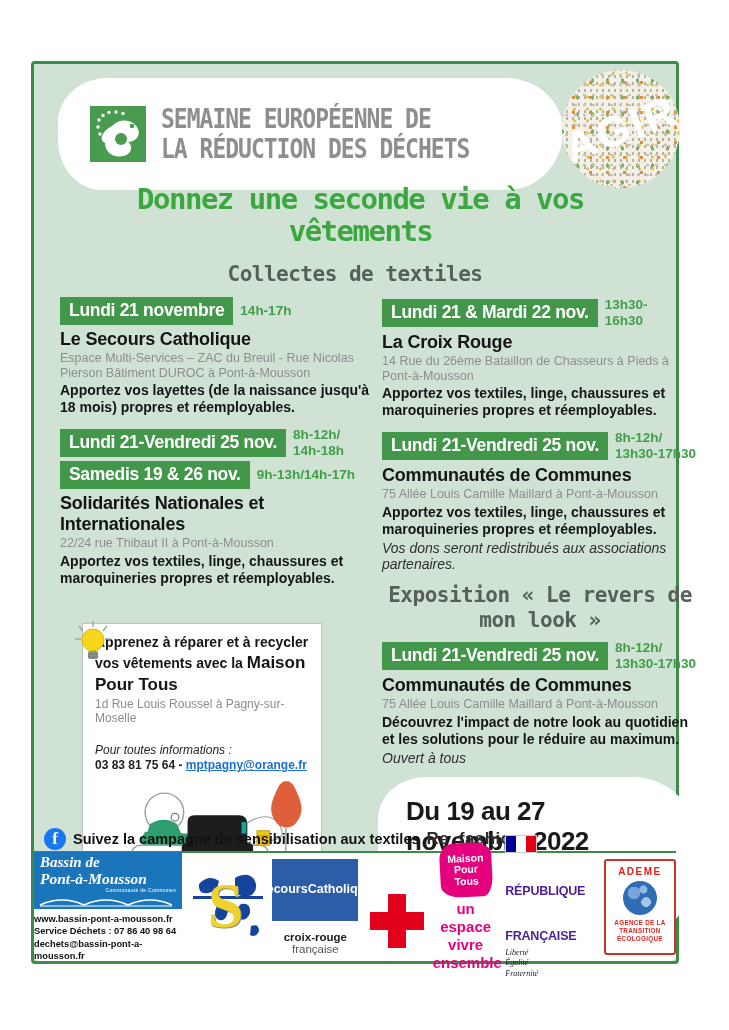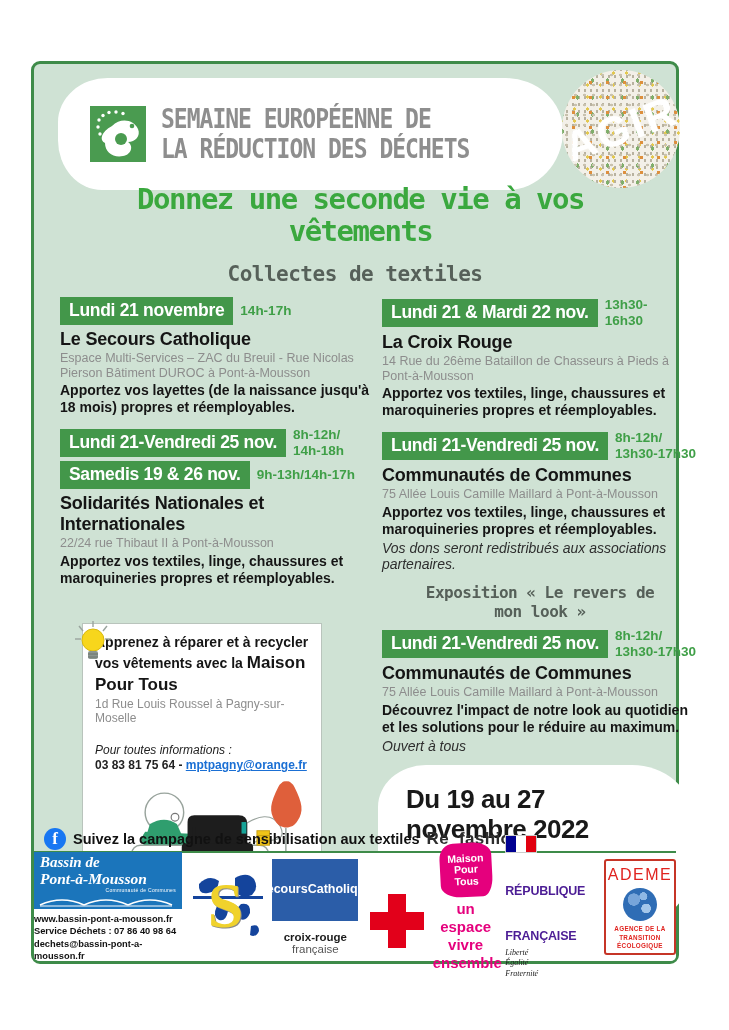--- a/index.html
+++ b/index.html
@@ -1,19 +1,19 @@
 <!DOCTYPE html>
 <html><head>
 <meta charset="utf-8">
 <style>
   * { margin:0; padding:0; box-sizing:border-box; }
   body { width:729px; height:1030px; background:#ffffff; position:relative; overflow:hidden;
          font-family:"Liberation Sans", sans-serif; }
   .card { position:absolute; left:31px; top:61px; width:648px; height:903px;
-          background:#cfe2d4; border:3px solid #3e8b49; border-radius:9px; }
+          background:#cfe2d4; border:3px solid #3e8b49; border-radius:4px; }
 
   
   .header-blob { position:absolute; left:24px; top:14px; width:505px; height:112px; background:#fff;
                  border-radius:52px 60px 58px 46px / 46px 55px 62px 52px;
                  display:flex; align-items:center; padding-left:32px; gap:15px; }
   .serd-logo { width:56px; height:56px; flex:0 0 auto; }
   .serd-title { font-family:"DejaVu Sans Mono", monospace; font-weight:bold; font-size:23px;
                 color:#8e8e8e; line-height:1.13; letter-spacing:-1px; transform:scaleY(1.15); }
   .agir-badge { position:absolute; left:528px; top:6px; width:118px; height:118px; border-radius:50%;
                 background-color:#f3f0e8; overflow:hidden;
@@ -63,21 +63,21 @@
   .tip-italic { font-size:12px; font-style:italic; color:#222; margin-top:18px; }
   .tip-contact { font-size:12px; font-weight:bold; color:#222; margin-top:1px; }
   .tip-email { color:#1a6fd4; text-decoration:underline; }
   .illus { position:relative; height:152px; margin-top:3px; }
   .caption { position:absolute; left:0; bottom:0; font-family:"DejaVu Sans Mono", monospace;
              font-size:13px; font-weight:bold; color:#6b766f; line-height:1.3; letter-spacing:0; }
   .cap-plus { color:#2ba05a; font-size:21px; vertical-align:-4px; margin:0 3px; font-weight:bold; }
 
   
   .expo-title { text-align:center; white-space:pre-line; font-family:"DejaVu Sans Mono", monospace;
-                font-weight:bold; font-size:16px; letter-spacing:-0.5px; color:#566059;
+                font-weight:bold; font-size:21px; letter-spacing:-0.5px; color:#566059;
                 line-height:1.2; margin:10px 0 7px; }
   .program-blob { margin-top:10px; margin-left:-4px; width:314px; background:#fff;
                   border-radius:48px 60px 52px 64px / 42px 52px 58px 46px;
                   padding:20px 20px 22px 28px; }
   .prog-big { font-size:26px; font-weight:bold; color:#191919; line-height:1.14; letter-spacing:-0.5px; }
   .prog-small { font-size:18.5px; color:#191919; line-height:1.28; margin-top:9px; }
 
   
   .social-row { position:absolute; left:10px; top:764px; display:flex; align-items:center; gap:7px; }
   .fb-icon { width:22px; height:22px; border-radius:50%; background:#1877f2; color:#fff;
@@ -118,21 +118,21 @@
               color:#fff; font-weight:bold; font-size:10.5px; line-height:1.1; }
   .mpt-sub { color:#e5007d; font-size:15px; font-weight:bold; line-height:1.2; margin-top:3px; }
   .f-rf { width:92px; }
   .rf-flag { width:32px; height:18px; display:flex; margin-bottom:3px; border:1px solid #ccc; }
   .rf-b { flex:1; background:#000091; } .rf-w { flex:1; background:#fff; } .rf-r { flex:1; background:#e1000f; }
   .rf-name { font-size:12.5px; font-weight:bold; color:#4c1d95; line-height:1.08; letter-spacing:-0.2px;margin-top:32px; }
   .rf-motto { font-family:"Liberation Serif", serif; font-style:italic; font-size:8px; color:#222;
               line-height:1.3; margin-top:4px; }
   .f-ademe { width:72px; height:96px; border:2px solid #c63527; border-radius:3px; background:#fff;
              display:flex; flex-direction:column; align-items:center; padding:5px 2px 3px; }
-  .ademe-name { color:#e0231f; font-weight:normal; font-size:16px; letter-spacing:1.5px; }
+  .ademe-name { color:#e0231f; font-weight:bold; font-size:10px; letter-spacing:1.5px; }
   .ademe-globe { width:34px; height:34px; border-radius:50%; margin:4px 0 4px;
                  background:
                    radial-gradient(circle at 32% 35%, #77a5da 0 19%, transparent 20%),
                    radial-gradient(circle at 68% 62%, #a3c6ea 0 15%, transparent 16%),
                    radial-gradient(circle at 60% 25%, #8fb8e4 0 12%, transparent 13%),
                    #2f6db5; }
   .ademe-sub { color:#e0231f; font-weight:bold; font-size:6.3px; line-height:1.3; text-align:center;
                letter-spacing:0.3px; }
 </style>
 </head>

